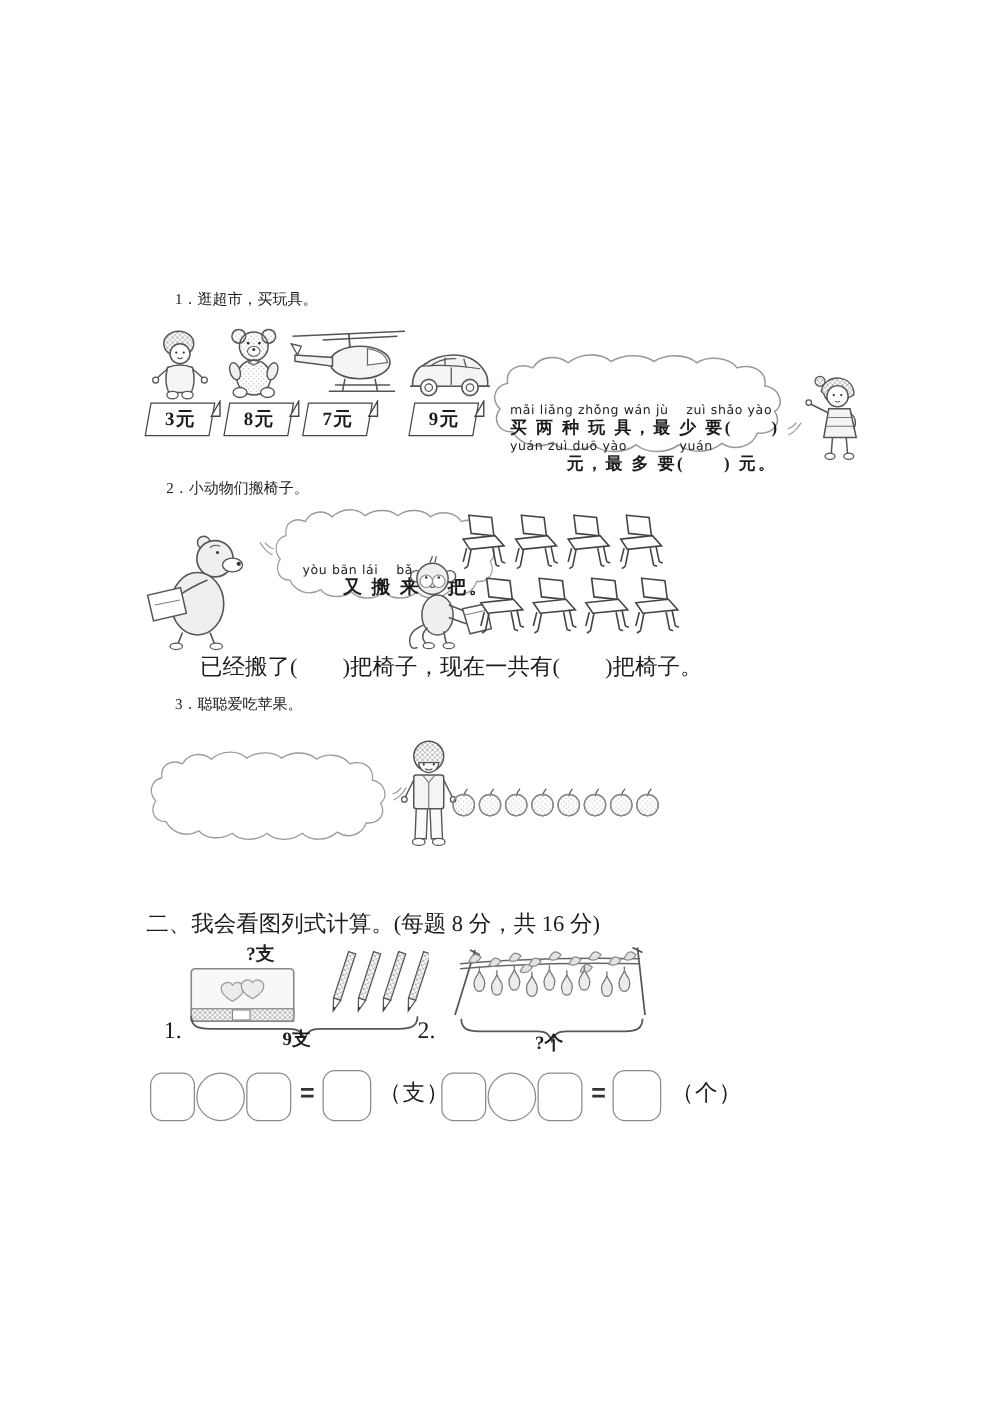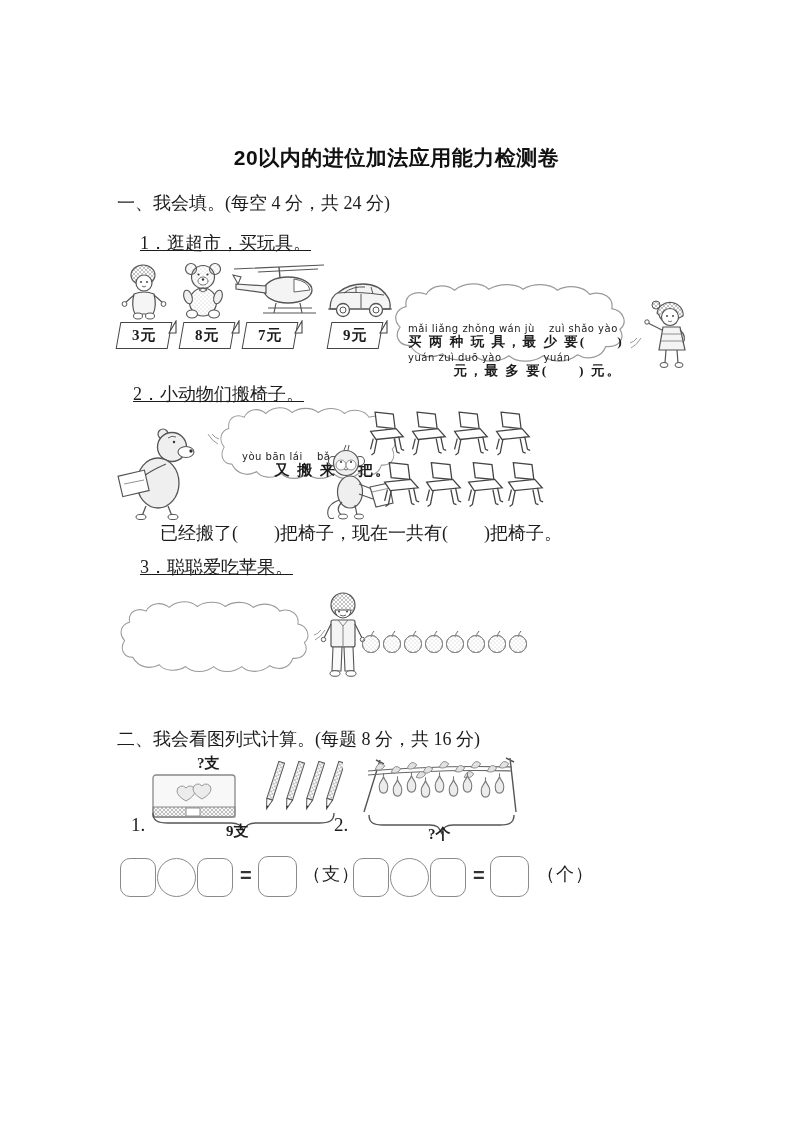--- a/index.html
+++ b/index.html
@@ -2,21 +2,21 @@
 <html><head>
 <meta charset="utf-8">
 <style>
   html,body{margin:0;padding:0;background:#fff;}
   body{width:793px;height:1122px;position:relative;font-family:"Liberation Serif",serif;color:#1c1c1c;}
   .page{position:absolute;inset:0;width:793px;height:1122px;background:#fff;overflow:hidden;}
   .abs{position:absolute;}
   .title{top:144px;left:0;width:793px;text-align:center;font-family:"Liberation Sans",sans-serif;
          font-weight:bold;font-size:21px;letter-spacing:.5px;color:#111;}
   .sec-head{font-size:18px;white-space:pre;}
-  .item-label{font-size:18px;white-space:pre;text-decoration:underline;}
+  .item-label{font-size:12px;white-space:pre;}
   .fill-line{font-size:18px;white-space:pre;}
   .price-tag{width:50px;height:25px;border:1.6px solid #444;transform:skewX(-10deg);
              display:flex;align-items:center;justify-content:center;background:#fff;}
   .price-tag span{transform:skewX(10deg);font-size:15px;font-weight:bold;letter-spacing:1px;}
   .tag-flag{position:absolute;}
   .bubble-text{line-height:1;margin-top:28px;}
   .bub-py{font-family:"DejaVu Sans",sans-serif;font-size:10px;color:#222;white-space:pre;letter-spacing:.5px;}
   .bub-cn{font-size:13.5px;font-weight:bold;letter-spacing:2px;white-space:pre;margin:1px 0 4px 0;text-align:right;}
   .qnum{font-size:19px;}
   .mini-label{font-size:15px;font-weight:bold;white-space:pre;}
@@ -62,23 +62,21 @@
       <symbol id="gourd" viewBox="0 0 14 22">
         <path d="M7,1 L7,4" stroke="#777" stroke-width="1" fill="none"></path>
         <path d="M7,4 C6,8 3,9 3,13 C3,17.5 5,19.5 7,19.5 C9,19.5 11,17.5 11,13 C11,9 8,8 7,4 Z" fill="#ececec" stroke="#777" stroke-width="1"></path>
       </symbol>
       <symbol id="leaf" viewBox="0 0 10 8">
         <path d="M1,6 Q4,-2 9,3 Q6,8 1,6 Z" fill="#e2e2e2" stroke="#8a8a8a" stroke-width="0.8"></path>
       </symbol>
     </defs>
   </svg>
 
-  <div class="abs title">20以内的进位加法应用能力检测卷</div>
-
-  <div class="abs sec-head" style="left:117px;top:191px">一、我会填。(每空 4 分，共 24 分)</div>
+
   <div class="abs item-label" style="left:140px;top:231px">1．逛超市，买玩具。</div>
 
   <svg class="abs" style="left:118px;top:262px" width="52" height="58" viewBox="0 0 52 58">
     <ellipse cx="25" cy="13" rx="12" ry="10" fill="url(#crosshatch)" stroke="#555" stroke-width="1.2"></ellipse>
     <circle cx="26" cy="21" r="8" fill="#fff" stroke="#555" stroke-width="1.2"></circle>
     <circle cx="23" cy="20" r="0.9" fill="#333"></circle>
       <circle cx="29" cy="20" r="0.9" fill="#333"></circle>
     <path d="M24,24 Q26,26 28,24" stroke="#555" stroke-width="0.9" fill="none"></path>
     <path d="M16,32 Q13,44 17,52 L35,52 Q39,44 36,32 Q26,28 16,32 Z" fill="#f5f5f5" stroke="#555" stroke-width="1.2"></path>
     <path d="M16,33 L7,41 M36,33 L45,41" stroke="#555" stroke-width="1.2" fill="none"></path>

